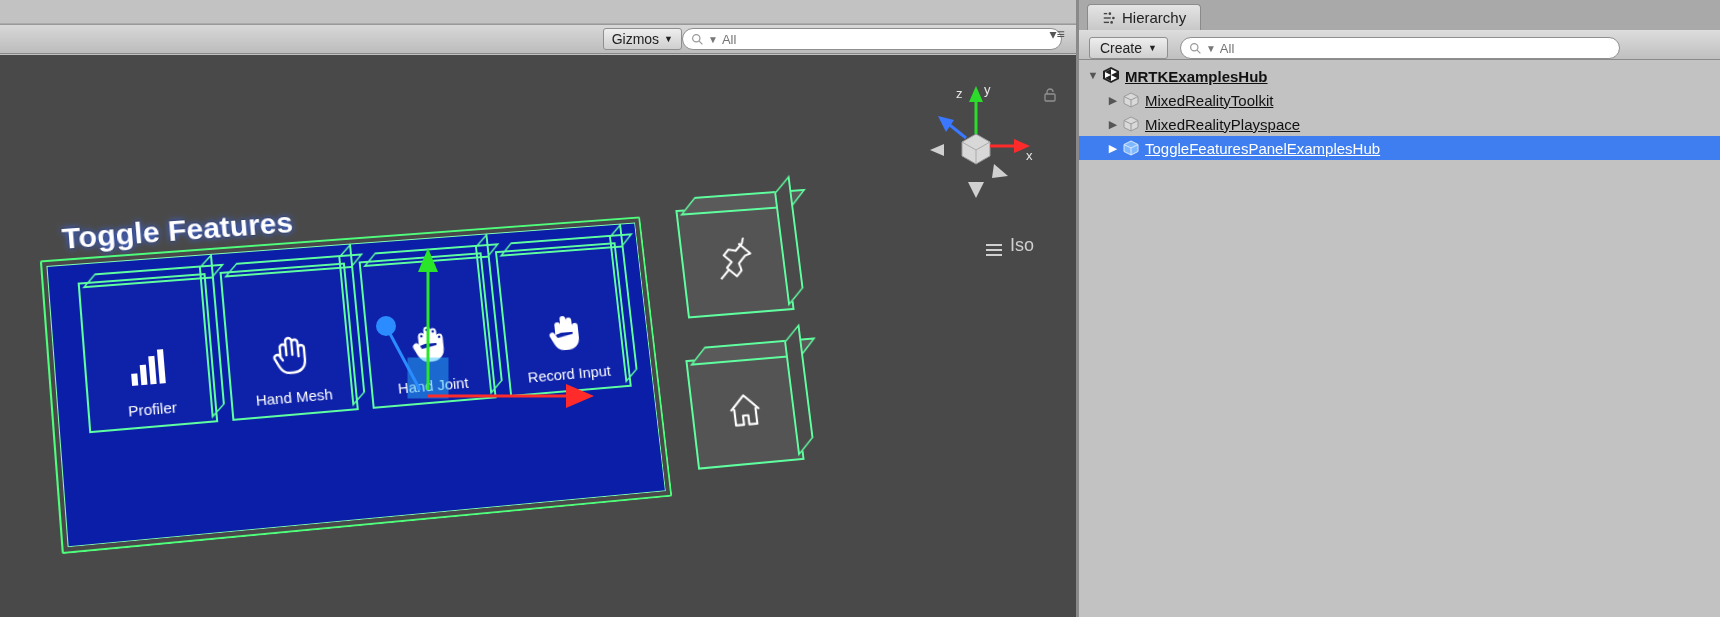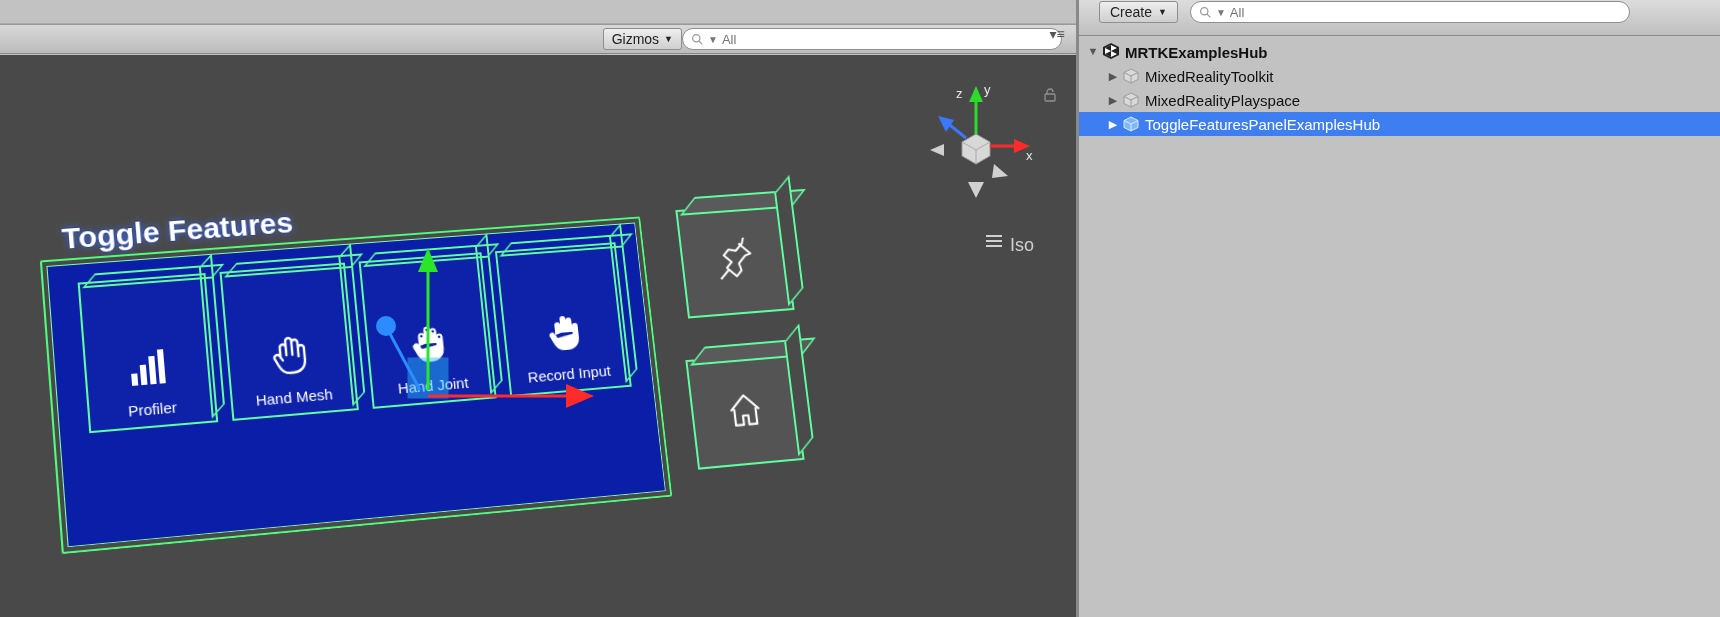--- a/index.html
+++ b/index.html
@@ -30,21 +30,21 @@
   .viewport {
     position:absolute; top:55px; left:0; right:0; bottom:0; background:#494949;
     perspective: 2400px; perspective-origin: 46% 40%;
     overflow:hidden;
   }
 
   
   .axis-gizmo { position:absolute; top:25px; right:40px; width:120px; height:120px; }
   .axis-gizmo svg { width:100%; height:100%; overflow:visible; }
   .lock-icon { position:absolute; top:32px; right:18px; width:16px; height:16px; opacity:.55; }
-  .iso-label { position:absolute; top:180px; right:42px; color:#d0d0d0; font-size:18px; display:flex; align-items:flex-start; gap:8px; }
+  .iso-label { position:absolute; top:180px; right:42px; color:#d0d0d0; font-size:18px; display:flex; align-items:flex-end; gap:8px; }
   .iso-label .bars { display:flex; flex-direction:column; gap:3px; }
   .iso-label .bars span { width:16px; height:2px; background:#d0d0d0; }
 
   
   .panel3d {
     position:absolute; left:55px; top:180px;
     width:610px; height:290px;
     transform: rotateX(10deg) rotateY(9deg) rotateZ(-6deg);
     transform-style: preserve-3d;
   }
@@ -99,37 +99,37 @@
   
   .side-panel { position:absolute; left:1076px; top:0; right:0; bottom:0; background:#c2c2c2; border-left: 3px solid #898989;}
   .side-tab-row { height:30px; display:flex; align-items:flex-end; padding-left:8px; gap:2px; background:#a9a9a9;}
   .tab {
     height:26px; padding:0 14px; background:linear-gradient(#e4e4e4,#c8c8c8);
     border:1px solid #8b8b8b; border-bottom:none; border-radius:4px 4px 0 0;
     display:flex; align-items:center; gap:6px; font-size:15px; color:#222;
   }
   .tab svg { width:14px; height:14px; }
   .side-toolbar {
-    height:36px; background:linear-gradient(#dcdcdc,#bfbfbf); border-top:1px solid #ddd; border-bottom:1px solid #8a8a8a;
-    display:flex; align-items:flex-start; gap:12px; padding:0 20px;
+    height:30px; background:linear-gradient(#dcdcdc,#bfbfbf); border-top:1px solid #ddd; border-bottom:1px solid #8a8a8a;
+    display:flex; align-items:flex-end; gap:12px; padding:0 10px;
   }
   .create-btn {
     height:22px; font-size:14px; color:#222; padding:0 10px;
     background:linear-gradient(#eee,#cfcfcf); border:1px solid #8f8f8f; border-radius:3px;
     display:flex; align-items:center; gap:6px;
   }
   .side-toolbar .search-box { width: 440px; }
   .tree { padding: 4px 0; font-size:15px; color:#111; }
   .tree-row { display:flex; align-items:center; height:24px; padding-left:8px; gap:3px; }
   .tree-row.selected { background:#3e7ef0; color:#fff; }
   .tree-row .arrow { width:12px; text-align:center; font-size:11px; color:#555; }
   .tree-row.selected .arrow { color:#fff; }
   .tree-row .arrow.down { transform:translateY(-1px); }
   .tree-row .cube { width:18px; height:18px; display:flex; align-items:center; justify-content:center; }
-  .tree-row .label { padding-left:2px; white-space:nowrap; }
+  .tree-row .label { padding-left:2px; white-space:nowrap;text-decoration:underline; }
   .tree-row.bold .label { font-weight:700; }
   .indent1 { padding-left:28px; }
   .unity-logo svg { width:18px; height:18px; }
 </style>
 </head>
 <body>
 
 <div class="scene-wrap">
   <div class="scene-prev-strip"></div>
   <div class="scene-toolbar">
@@ -263,20 +263,33 @@
 
         <line x1="58" y1="156" x2="200" y2="156" stroke="#ff2a2a" stroke-width="3"></line>
         <polygon points="224,156 196,144 196,168" fill="#ff2a2a"></polygon>
       </svg>
     </div>
 
   </div>
 </div>
 
 <div class="side-panel">
+  <div class="side-tab-row">
+    <div class="tab">
+      <svg viewBox="0 0 16 16">
+        <line x1="2" y1="3" x2="6" y2="3" stroke="#444" stroke-width="1.6"></line>
+        <line x1="2" y1="8" x2="10" y2="8" stroke="#444" stroke-width="1.6"></line>
+        <line x1="2" y1="13" x2="8" y2="13" stroke="#444" stroke-width="1.6"></line>
+        <circle cx="9" cy="3" r="1.5" fill="#444"></circle>
+          <circle cx="13" cy="8" r="1.5" fill="#444"></circle>
+          <circle cx="11" cy="13" r="1.5" fill="#444"></circle>
+      </svg>
+      <span>Hierarchy</span>
+    </div>
+  </div>
 
   <div class="side-toolbar">
     <div class="create-btn">
       <span>Create</span>
       <span style="font-size:9px">▼</span>
     </div>
     <div class="search-box">
       <svg viewBox="0 0 16 16">
           <circle cx="6.5" cy="6.5" r="4.5" fill="none" stroke="#555" stroke-width="1.5"></circle>
           <line x1="10" y1="10" x2="14" y2="14" stroke="#555" stroke-width="1.5"></line>

